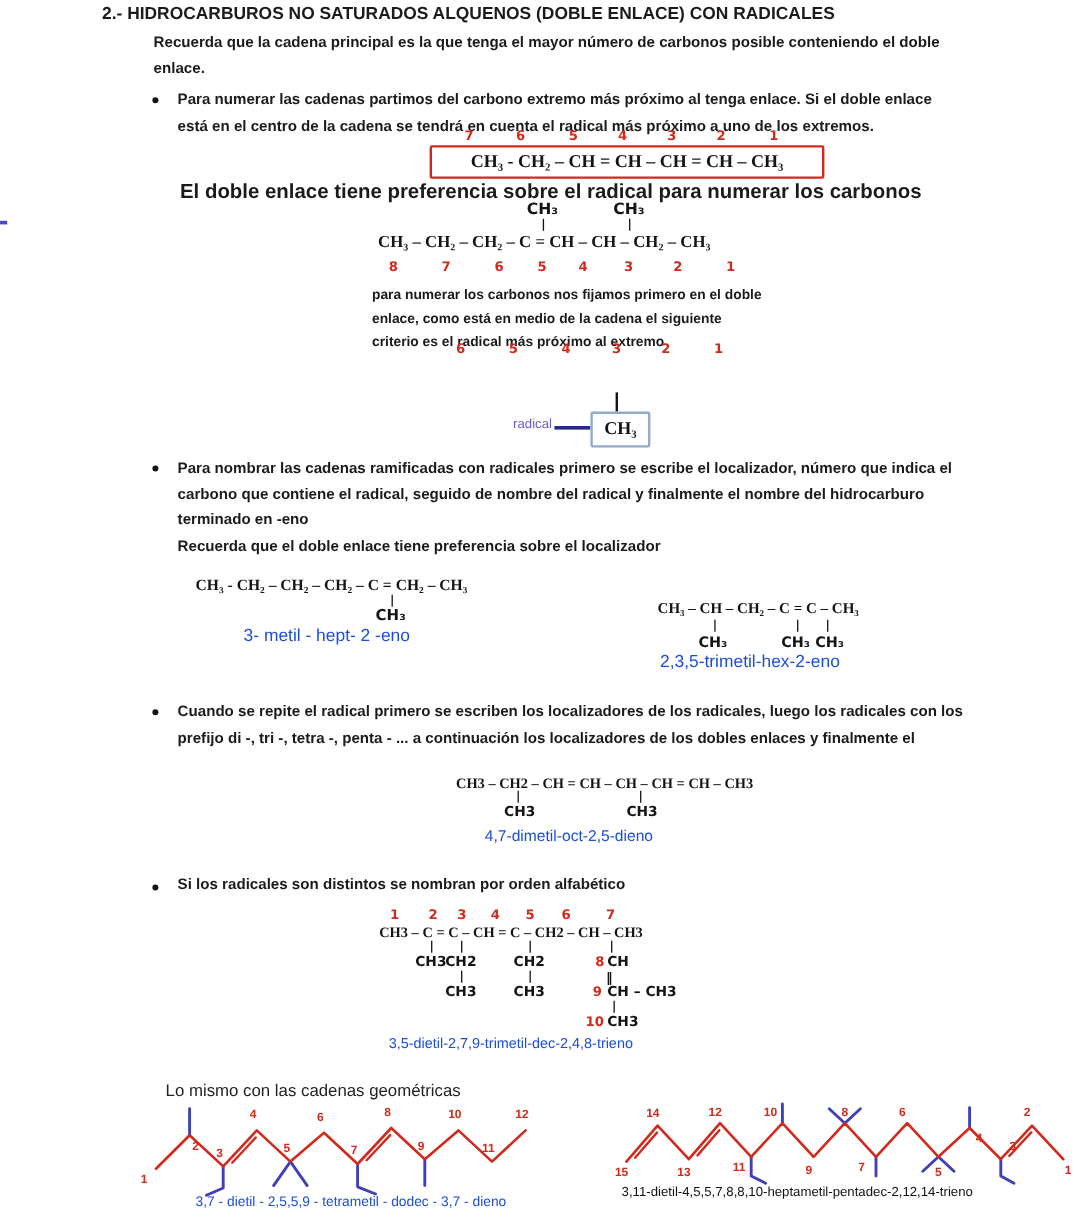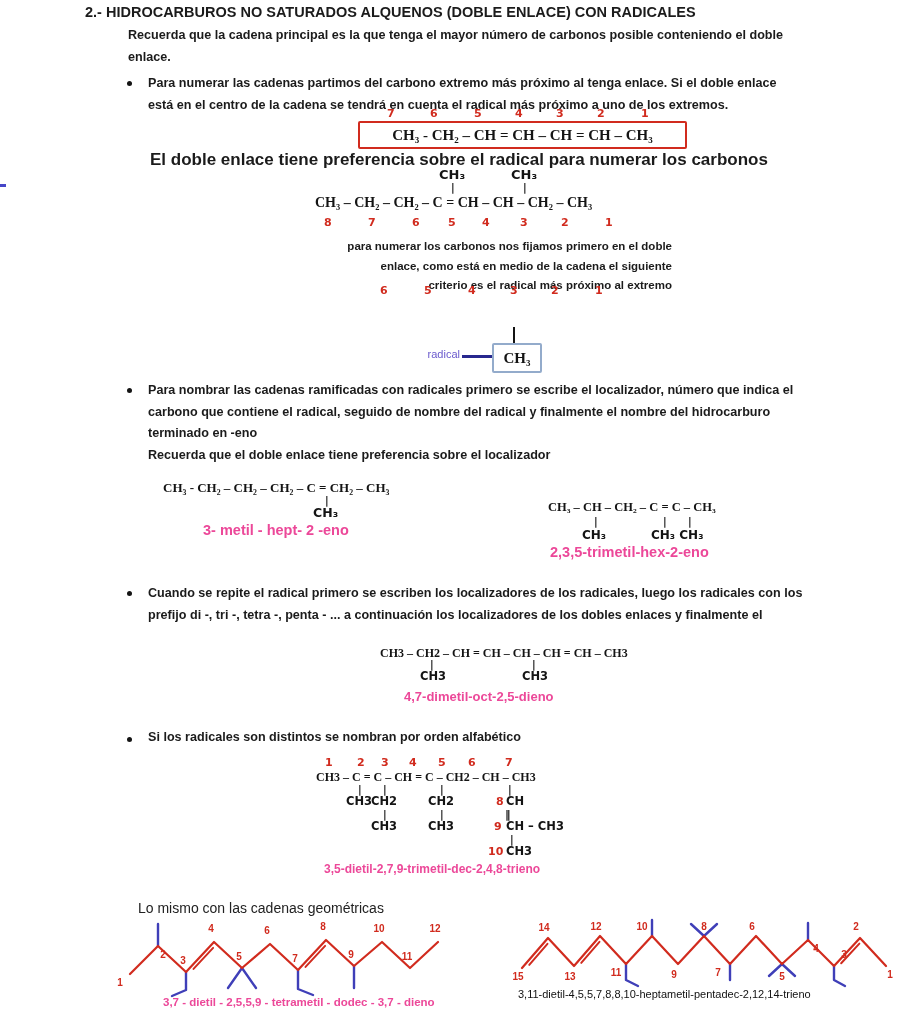--- a/index.html
+++ b/index.html
@@ -9,21 +9,21 @@
   .b{font-weight:bold;}
   .nw{white-space:nowrap;}
   .para{position:absolute;font-weight:bold;white-space:nowrap;}
   .para div{white-space:nowrap;}
   .chem{position:absolute;font-family:Liberation Serif, serif;font-weight:bold;color:#141414;white-space:nowrap;line-height:1.2;}
   .rn{position:absolute;font-family:"DejaVu Sans",sans-serif;font-weight:bold;font-size:11px;color:var(--red);line-height:1;}
   .vbar{position:absolute;font-family:"DejaVu Sans",sans-serif;font-weight:bold;font-size:10px;color:#141414;line-height:1;}
   .grp{position:absolute;font-family:"DejaVu Sans",sans-serif;font-weight:bold;font-size:11.5px;color:#141414;line-height:1;white-space:nowrap;}
   .redbox{position:absolute;border:2px solid var(--red);border-radius:2px;display:flex;align-items:center;justify-content:center;}
   .dot{position:absolute;width:5px;height:5px;border-radius:50%;background:#141414;}
-  .cap{position:absolute;font-weight:bold;color:#ec4899;white-space:nowrap;}
+  .cap{position:absolute;font-weight:normal;color:#1d4ed8;white-space:nowrap;}
   svg{position:absolute;overflow:visible;}
 </style>
 </head>
 <body>
 
 <div id="page">
 
   <div class="abs" style="left:0;top:184px;width:6px;height:2.5px;background:#4646c8;"></div>
 
   <div class="abs b nw" style="left:85px;top:4px;font-size:14.5px;">2.- HIDROCARBUROS NO SATURADOS ALQUENOS (DOBLE ENLACE) CON RADICALES</div>
@@ -63,21 +63,21 @@
     <span class="rn" style="left:19px;top:49px;">8</span>
     <span class="rn" style="left:63px;top:49px;">7</span>
     <span class="rn" style="left:107px;top:49px;">6</span>
     <span class="rn" style="left:143px;top:49px;">5</span>
     <span class="rn" style="left:177px;top:49px;">4</span>
     <span class="rn" style="left:215px;top:49px;">3</span>
     <span class="rn" style="left:256px;top:49px;">2</span>
     <span class="rn" style="left:300px;top:49px;">1</span>
   </div>
 
-  <div class="para" style="left:310px;top:237px;width:362px;font-size:11.5px;line-height:19.5px;text-align:right;">
+  <div class="para" style="left:310px;top:237px;width:362px;font-size:11.5px;line-height:19.5px;text-align:left;">
       <div>para numerar los carbonos nos fijamos primero en el doble</div>
       <div>enlace, como está en medio de la cadena el siguiente</div>
       <div>criterio es el radical más próximo al extremo</div>
     </div>
 
   <div class="abs" style="left:348px;top:285px;width:300px;height:95px;">
     <span class="rn" style="left:32px;top:0;">6</span>
     <span class="rn" style="left:76px;top:0;">5</span>
     <span class="rn" style="left:120px;top:0;">4</span>
     <span class="rn" style="left:162px;top:0;">3</span>

